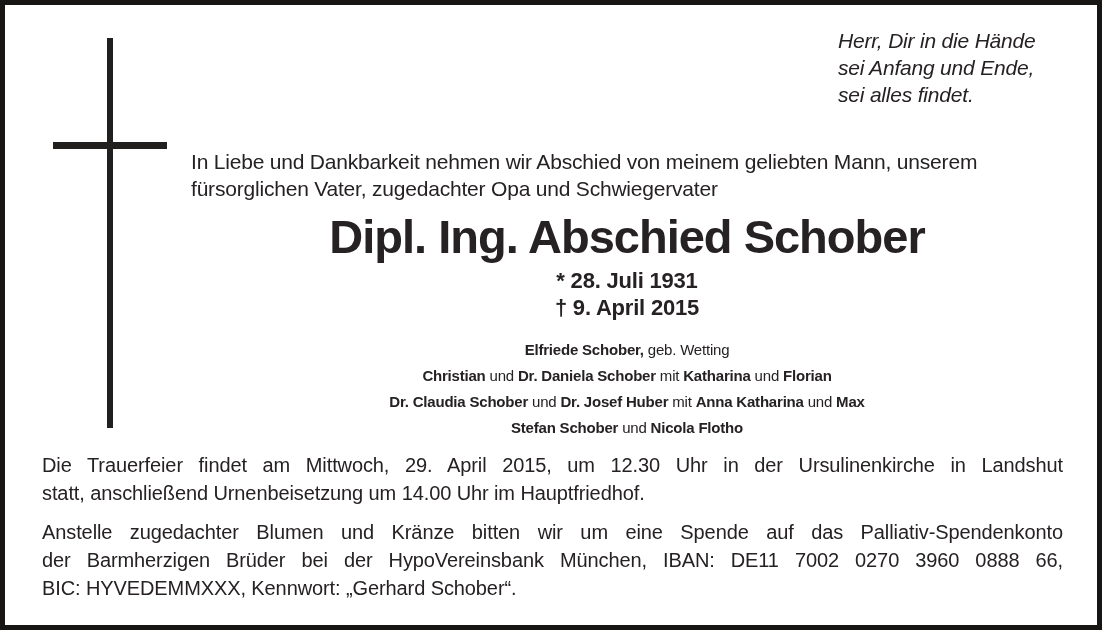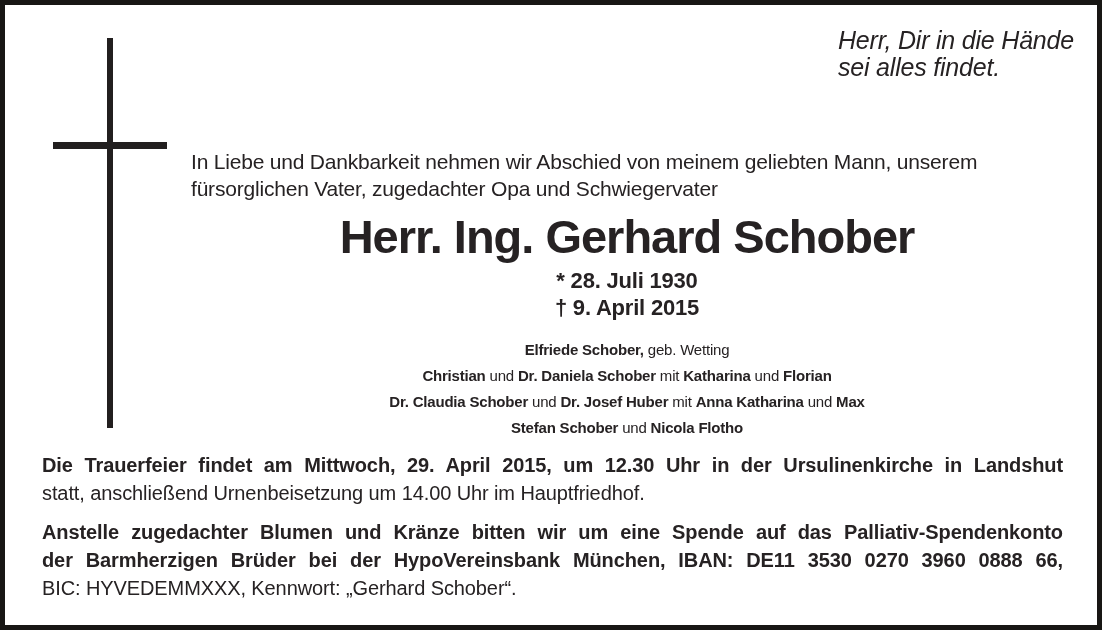--- a/index.html
+++ b/index.html
@@ -29,21 +29,21 @@
   .cross-h {
     position: absolute;
     left: 48px; top: 137px;
     width: 114px; height: 7px;
     background: #221f1f;
   }
   
   .epigraph {
     position: absolute;
     left: 833px; top: 22px;
-    font-size: 25px;
+    font-size: 21px;
     font-style: italic;
     line-height: 27px;
     letter-spacing: -0.2px;
     white-space: nowrap;
   }
   
   .upper {
     position: absolute;
     left: 186px; top: 127px;
     width: 872px;
@@ -84,49 +84,50 @@
   
   .lower {
     position: absolute;
     left: 37px; top: 446px;
     width: 1021px;
     font-size: 20px;
     line-height: 28px;
     letter-spacing: -0.1px;
   }
   .para { margin: 0 0 11px 0; }
-  .jline { text-align: justify; text-align-last: justify; font-weight: bold; }
+  .jline { text-align: justify; text-align-last: justify; }
   .jlast { text-align: left; text-align-last: left; }
 </style>
 </head>
 <body>
 
 <div class="page">
 
   <div class="cross">
     <div class="cross-v"></div>
     <div class="cross-h"></div>
   </div>
 
   <div class="epigraph">
     <div class="line">Herr, Dir in die Hände</div>
+    <div class="line">sei Anfang und Ende,</div>
     <div class="line">sei alles findet.</div>
   </div>
 
   <div class="upper">
 
     <div class="intro">
       <div class="line">In Liebe und Dankbarkeit nehmen wir Abschied von meinem geliebten Mann, unserem</div>
       <div class="line">fürsorglichen Vater, zugedachter Opa und Schwiegervater</div>
     </div>
 
-    <div class="deceased-name">Herr. Ing. Gerhard Schober</div>
+    <div class="deceased-name">Dipl. Ing. Abschied Schober</div>
 
     <div class="dates">
-      <div>* 28. Juli 1930</div>
+      <div>* 28. Juli 1931</div>
       <div>† 9. April 2015</div>
     </div>
 
     <div class="family">
       <div class="line"><span class="b">Elfriede Schober,</span><span> geb. Wetting</span></div>
       <div class="line"><span class="b">Christian</span><span> und </span><span class="b">Dr. Daniela Schober</span><span> mit </span><span class="b">Katharina</span><span> und </span><span class="b">Florian</span></div>
       <div class="line"><span class="b">Dr. Claudia Schober</span><span> und </span><span class="b">Dr. Josef Huber</span><span> mit </span><span class="b">Anna Katharina</span><span> und </span><span class="b">Max</span></div>
       <div class="line"><span class="b">Stefan Schober</span><span> und </span><span class="b">Nicola Flotho</span></div>
     </div>
 
@@ -134,19 +135,19 @@
 
   <div class="lower">
 
     <div class="para">
       <div class="jline">Die Trauerfeier findet am Mittwoch, 29. April 2015, um 12.30 Uhr in der Ursulinenkirche in Landshut</div>
       <div class="jlast">statt, anschließend Urnenbeisetzung um 14.00 Uhr im Hauptfriedhof.</div>
     </div>
 
     <div class="para">
       <div class="jline">Anstelle zugedachter Blumen und Kränze bitten wir um eine Spende auf das Palliativ-Spendenkonto</div>
-      <div class="jline">der Barmherzigen Brüder bei der HypoVereinsbank München, IBAN: DE11 3530 0270 3960 0888 66,</div>
+      <div class="jline">der Barmherzigen Brüder bei der HypoVereinsbank München, IBAN: DE11 7002 0270 3960 0888 66,</div>
       <div class="jlast">BIC: HYVEDEMMXXX, Kennwort: „Gerhard Schober“.</div>
     </div>
 
   </div>
 
 </div>
 
 </body></html>

